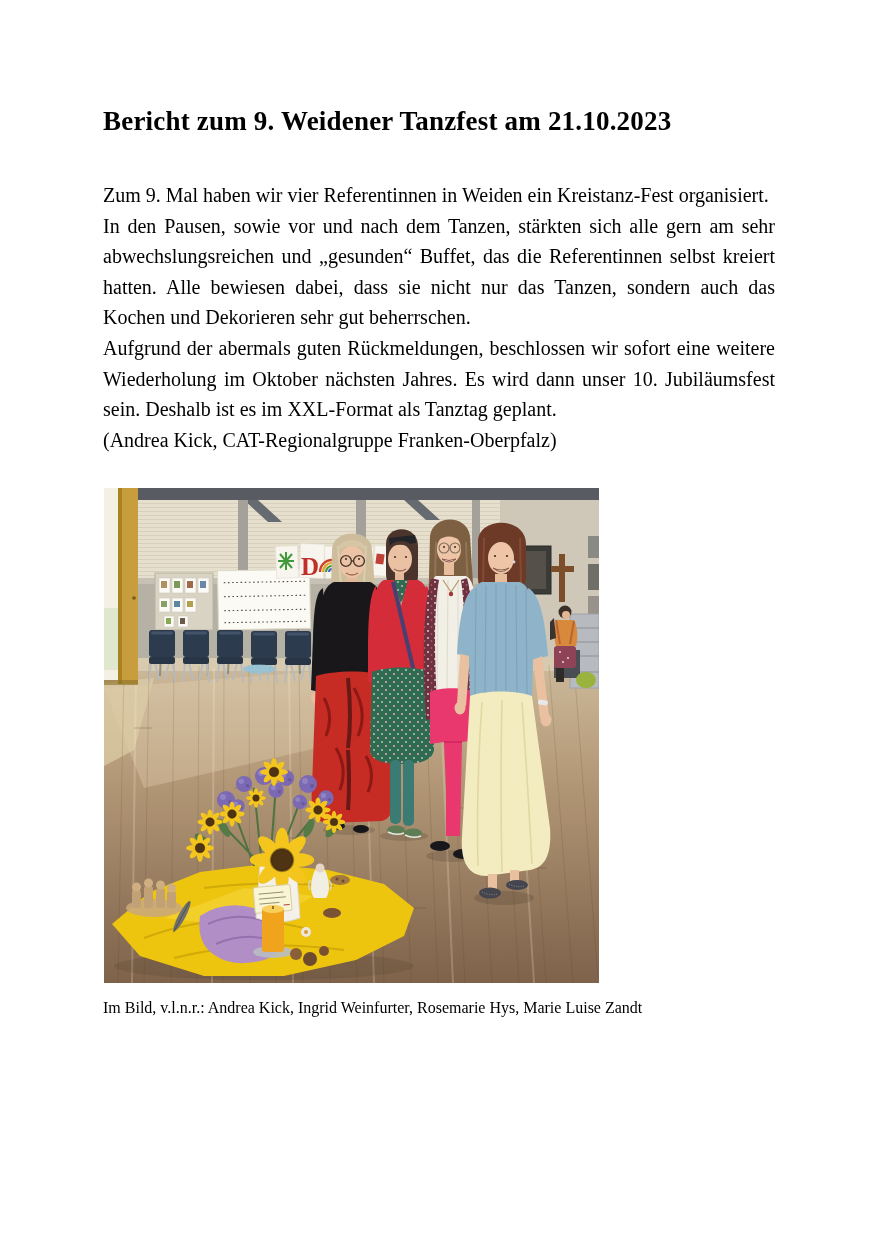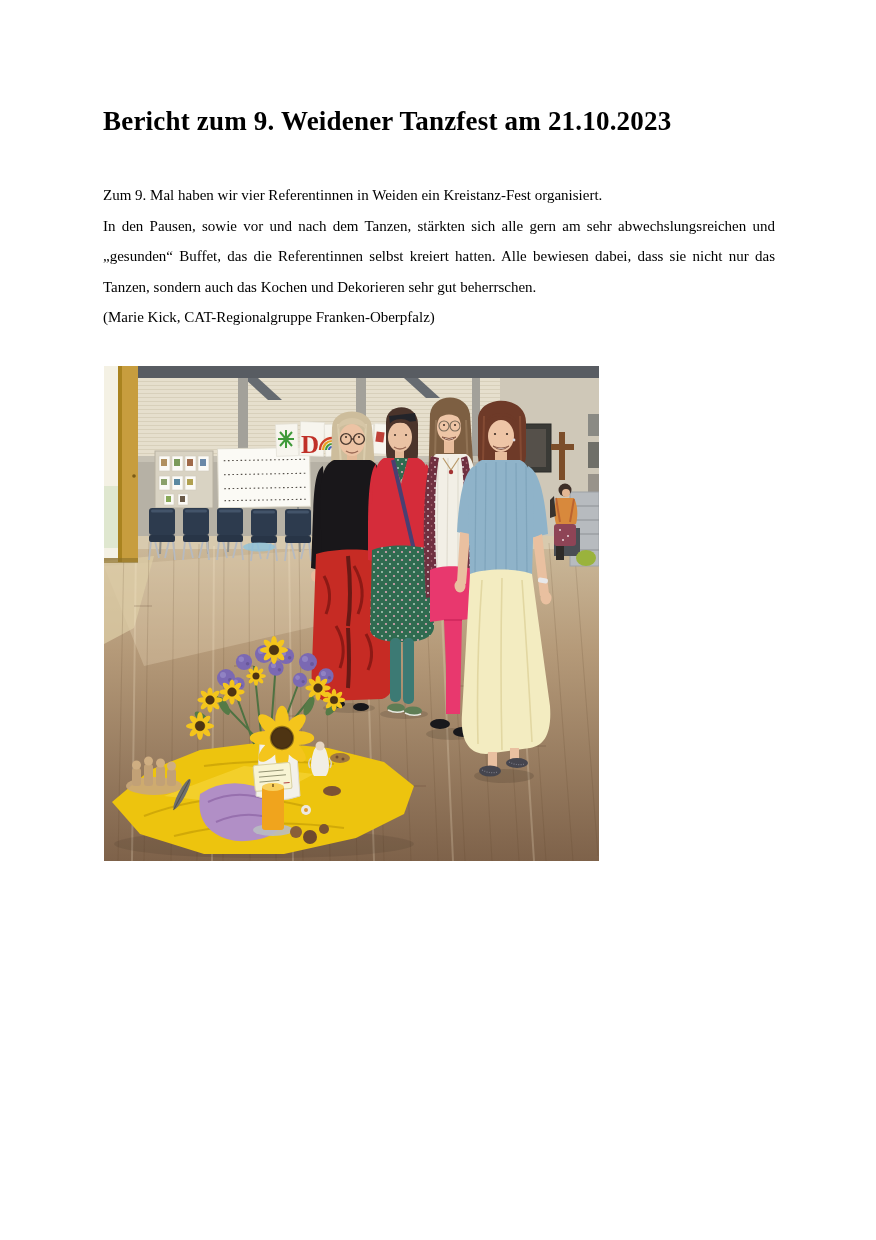--- a/index.html
+++ b/index.html
@@ -1,37 +1,38 @@
 <!DOCTYPE html>
 <html><head>
 <meta charset="utf-8">
 <style>
   html,body{margin:0;padding:0;background:#ffffff;}
   .page{position:relative;width:876px;height:1128px;background:#ffffff;overflow:hidden;
         font-family:"Liberation Serif","DejaVu Serif",serif;color:#000;padding-left:24px;}
   .content{position:absolute;left:103px;top:0;width:672px;}
   .doc-title{margin:0;padding-top:104px;font-size:27px;line-height:34px;font-weight:bold;letter-spacing:.2px;}
-  .body-text{margin-top:42px;font-size:15px;line-height:30.6px;text-align:justify;}
+  .body-text{margin-top:42px;font-size:20px;line-height:30.6px;text-align:justify;}
   .body-text p{margin:0;}
   .photo-figure{margin:33px 0 0 1px;width:495px;height:495px;display:block;padding:0;}
   .photo-figure svg{display:block;}
   .caption{margin:15px 0 0 0;font-size:16px;line-height:20px;text-align:left;}
 </style>
 </head>
 <body>
 
 <div class="page">
   <div class="content">
 
     <h1 class="doc-title">Bericht zum 9. Weidener Tanzfest am 21.10.2023</h1>
 
     <div class="body-text">
       <p>Zum 9. Mal haben wir vier Referentinnen in Weiden ein Kreistanz-Fest organisiert.</p>
       <p>In den Pausen, sowie vor und nach dem Tanzen, stärkten sich alle gern am sehr abwechslungsreichen und „gesunden“ Buffet, das die Referentinnen selbst kreiert hatten. Alle bewiesen dabei, dass sie nicht nur das Tanzen, sondern auch das Kochen und Dekorieren sehr gut beherrschen.</p>
-      <p>(Marie Kick, CAT-Regionalgruppe Franken-Oberpfalz)</p>
+      <p>Aufgrund der abermals guten Rückmeldungen, beschlossen wir sofort eine weitere Wiederholung im Oktober nächsten Jahres. Es wird dann unser 10. Jubiläumsfest sein. Deshalb ist es im XXL-Format als Tanztag geplant.</p>
+      <p>(Andrea Kick, CAT-Regionalgruppe Franken-Oberpfalz)</p>
     </div>
 
     <figure class="photo-figure">
       <svg viewBox="0 0 495 495" width="495" height="495" role="img" aria-label="Vier lächelnde Frauen stehen in einem Saal mit Fenstern, Stuhlreihe und Plakaten; vor ihnen liegt ein gelbes Tuch mit Sonnenblumenstrauß, lila Blumen, Kerze, Karte, Holzfiguren und Engelsfigur auf dem Holzboden.">
         <defs>
           <pattern id="blinds" width="6" height="4" patternUnits="userSpaceOnUse">
             <rect width="6" height="4" fill="#e6dfcd"></rect>
               <rect y="3" width="6" height="1" fill="#d8d0bb"></rect>
           </pattern>
           <pattern id="dresspat" width="8" height="8" patternUnits="userSpaceOnUse">
@@ -397,14 +398,15 @@
           <circle cx="202" cy="444" r="5" fill="#ece8e0"></circle>
           <circle cx="202" cy="444" r="2" fill="#e09a30"></circle>
           <circle cx="192" cy="466" r="6" fill="#8a5f38"></circle>
           <circle cx="206" cy="471" r="7" fill="#6e4a2e"></circle>
           <circle cx="220" cy="463" r="5" fill="#7a5232"></circle>
           <ellipse cx="228" cy="425" rx="9" ry="5" fill="#7c5234"></ellipse>
         </g>
       </svg>
     </figure>
 
+    <p class="caption">Im Bild, v.l.n.r.: Andrea Kick, Ingrid Weinfurter, Rosemarie Hys, Marie Luise Zandt</p>
   </div>
 </div>
 
 </body></html>

